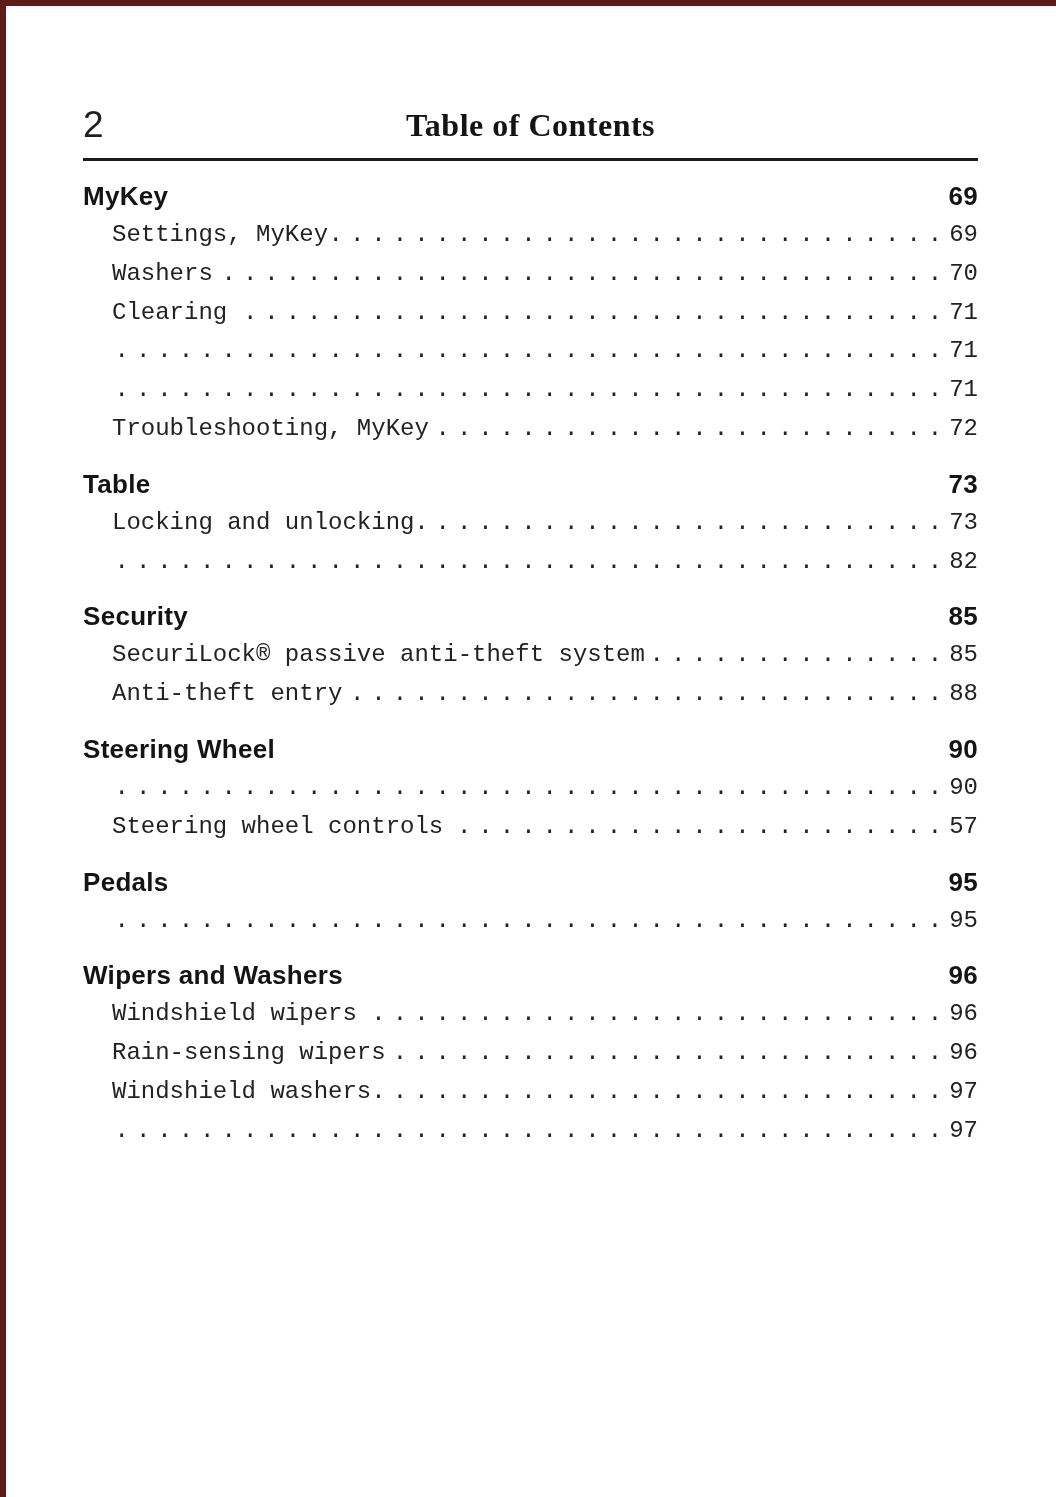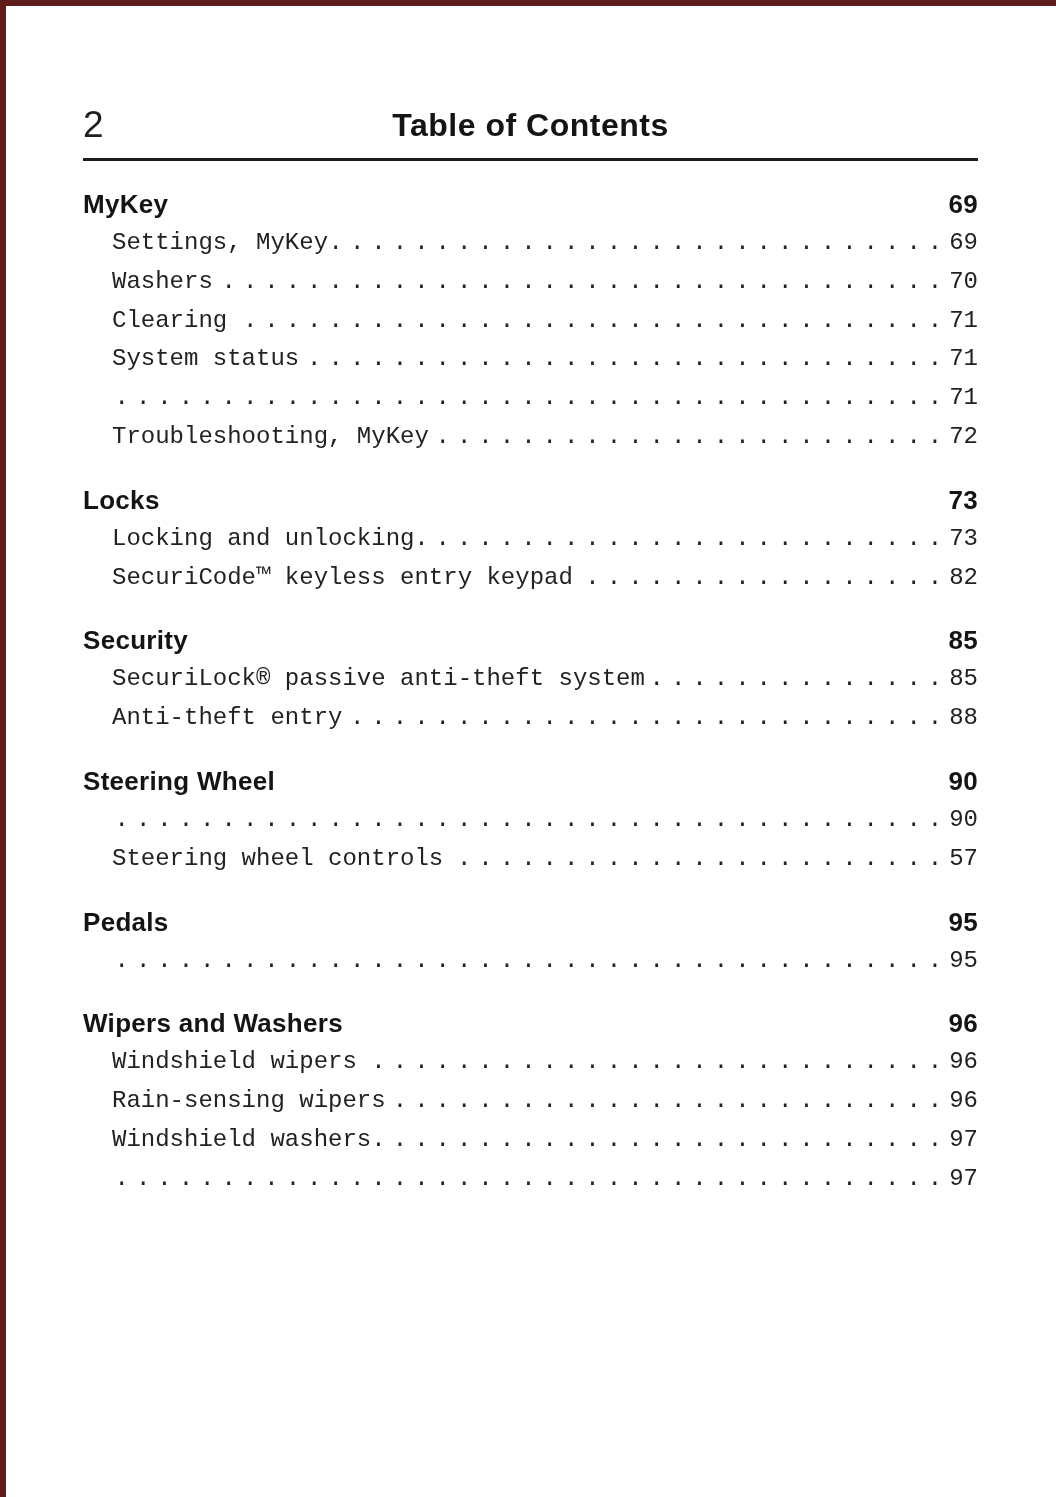--- a/index.html
+++ b/index.html
@@ -40,34 +40,34 @@
     left: 0; top: 0;
     font-family: "Liberation Sans", sans-serif;
     font-size: 37px;
     line-height: 42px;
     font-weight: 400;
     color: #1f1f1f;
   }
   .title {
     margin: 0;
     text-align: center;
-    font-family: Liberation Sans, sans-serif;
+    font-family: Liberation Serif, serif;
     font-size: 32px;
     line-height: 42px;
     font-weight: 700;
     letter-spacing: 0.5px;
     color: #141414;
   }
   .rule {
     height: 0;
     border-top: 3px solid #1c1c1c;
     margin-top: 12px;
   }
   .section {
-    margin-top: 24px;
+    margin-top: 16px;
   }
   .section-header {
     display: flex;
     justify-content: space-between;
     align-items: baseline;
     font-family: "Liberation Sans", sans-serif;
     font-weight: 700;
     font-size: 26px;
     line-height: 39px;
     letter-spacing: 0.3px;
@@ -134,52 +134,50 @@
     <span class="entry-page">70</span>
   </div>
 
   <div class="entry">
     <span class="entry-label">Clearing</span>
     <span class="dots">....................................................................................................</span>
     <span class="entry-page">71</span>
   </div>
 
   <div class="entry">
-    <span class="entry-label">System status</span>
     <span class="dots">....................................................................................................</span>
     <span class="entry-page">71</span>
   </div>
 
   <div class="entry">
     <span class="dots">....................................................................................................</span>
     <span class="entry-page">71</span>
   </div>
 
   <div class="entry">
     <span class="entry-label">Troubleshooting, MyKey</span>
     <span class="dots">....................................................................................................</span>
     <span class="entry-page">72</span>
   </div>
 </div>
   </section>
 
   <section class="section">
     <div class="section-header">
-      <span class="sec-title">Locks</span>
+      <span class="sec-title">Table</span>
       <span class="sec-page">73</span>
     </div>
     <div class="entries">
   <div class="entry">
     <span class="entry-label">Locking and unlocking</span>
     <span class="dots">....................................................................................................</span>
     <span class="entry-page">73</span>
   </div>
 
   <div class="entry">
-    <span class="entry-label">SecuriCode™ keyless entry keypad</span>
     <span class="dots">....................................................................................................</span>
     <span class="entry-page">82</span>
   </div>
 </div>
   </section>
 
   <section class="section">
     <div class="section-header">
       <span class="sec-title">Security</span>
       <span class="sec-page">85</span>

